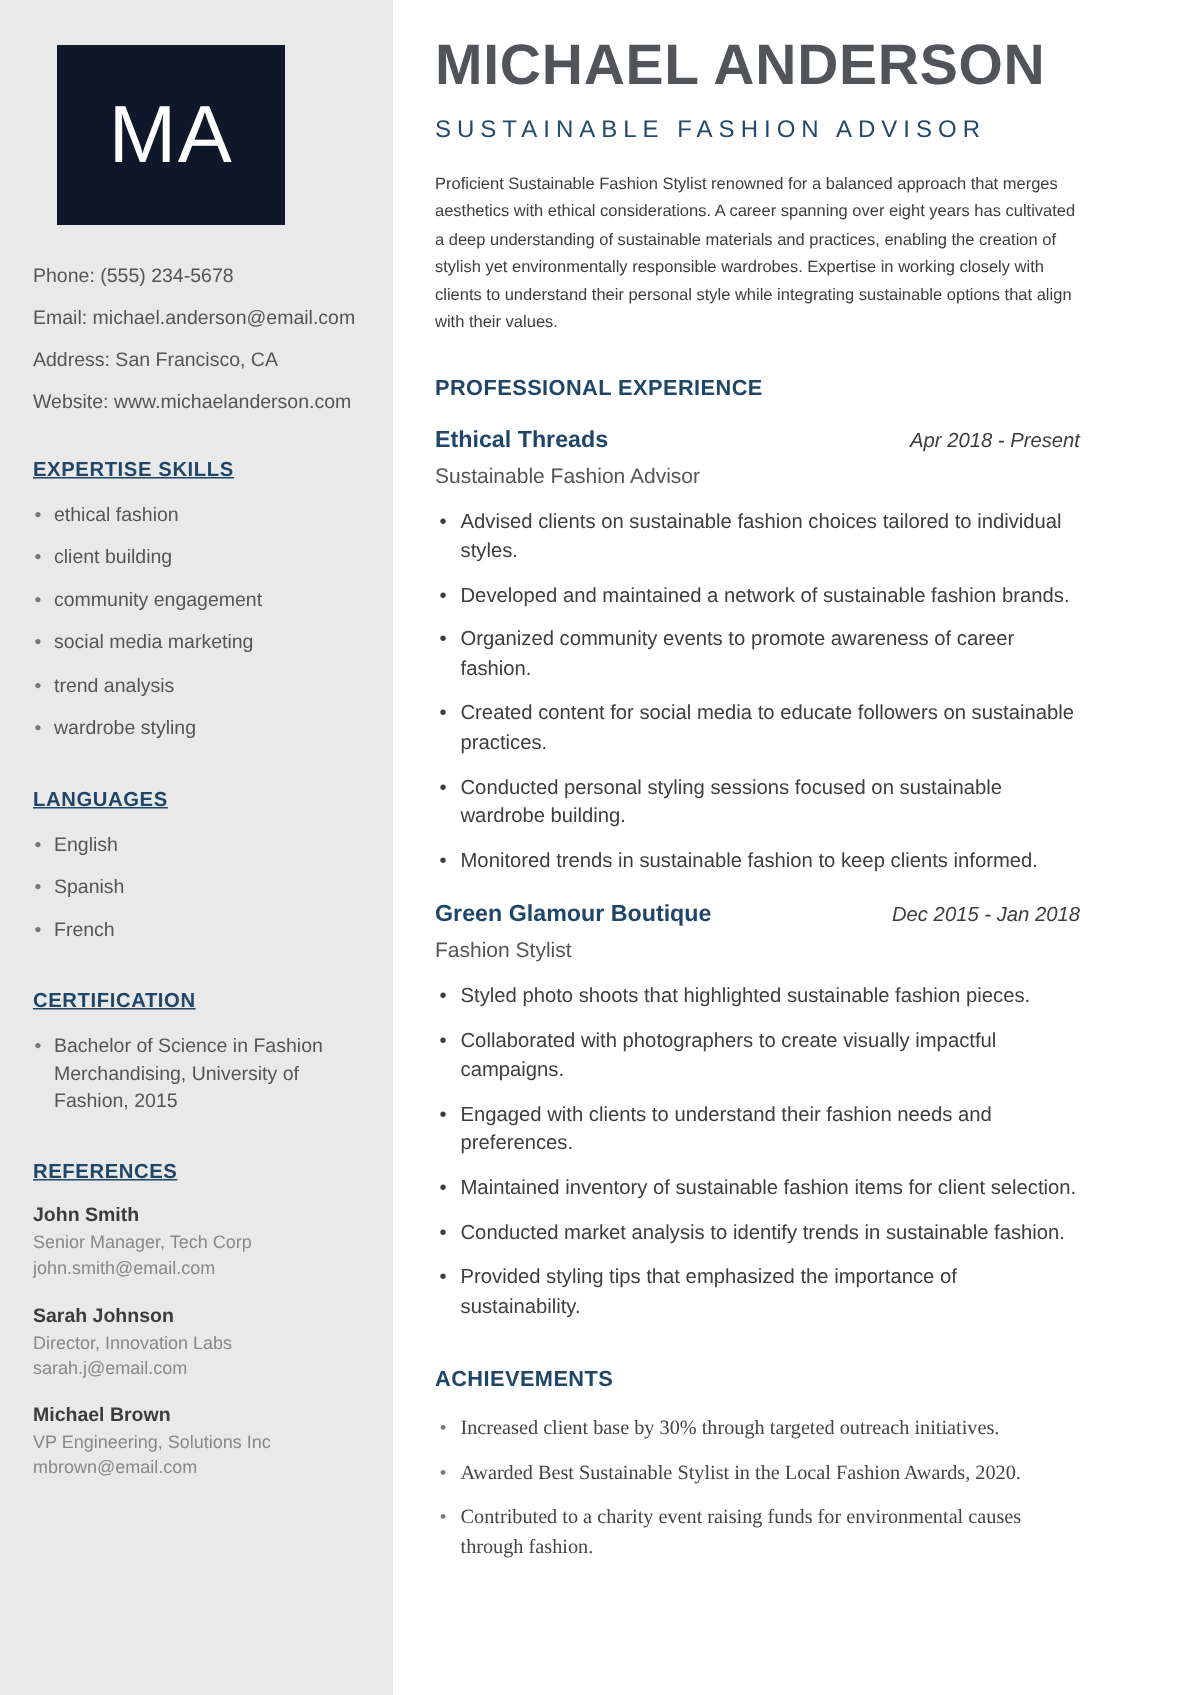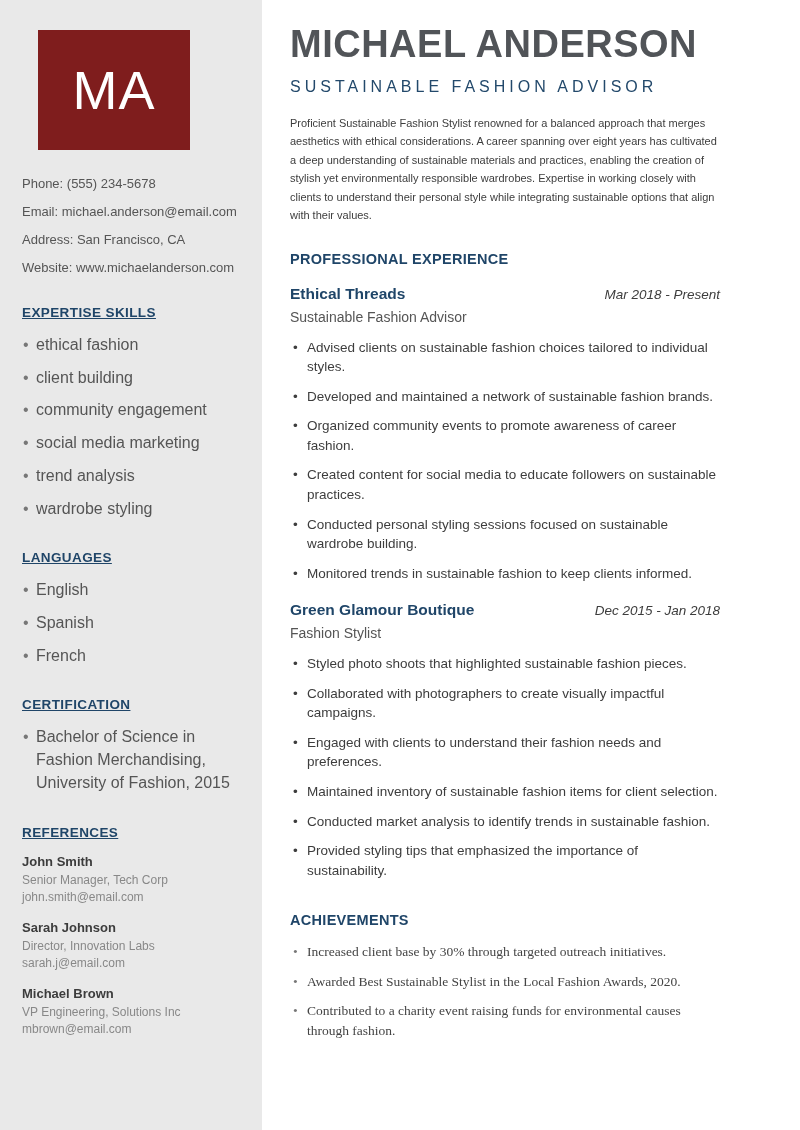--- a/index.html
+++ b/index.html
@@ -13,38 +13,38 @@
 
   
   .sidebar {
     position: absolute; left: 0; top: 0;
     width: 262px; height: 1130px;
     background: #e9e9e9;
     padding: 28px 20px 28px 22px;
   }
   .monogram {
     width: 152px; height: 120px;
-    background: #7f1d1d;
+    background: #0f172a;
     margin: 2px 0 0 16px;
     display: flex; align-items: center; justify-content: center;
   }
   .monogram-text {
     color: #ffffff; font-size: 54px; letter-spacing: 1px; font-weight: 400;
   }
   .contact { margin-top: 26px; }
   .contact-line { font-size: 13px; color: #555555; margin-bottom: 13px; }
 
   .side-heading {
     color: #1f4568; font-size: 13.5px; font-weight: bold;
     text-decoration: underline; letter-spacing: 0.4px;
     margin: 30px 0 14px 0;
   }
   ul.side-list { list-style: none; }
   .side-item {
-    font-size: 16px; color: #555555; line-height: 1.42;
+    font-size: 13px; color: #555555; line-height: 1.42;
     position: relative; padding-left: 14px; margin-bottom: 10px;
   }
   .side-item::before { content: "•"; position: absolute; left: 1px; color: #777777; }
 
   .ref { margin-bottom: 14px; }
   .ref-name { font-size: 13px; font-weight: bold; color: #3c3c3c; margin-bottom: 3px; }
   .ref-title, .ref-email { font-size: 12px; color: #888888; line-height: 1.42; }
 
   
   .main {
@@ -164,21 +164,21 @@
     <h1 class="name">MICHAEL ANDERSON</h1>
     <div class="job-title-line">SUSTAINABLE FASHION ADVISOR</div>
 
     <p class="summary">Proficient Sustainable Fashion Stylist renowned for a balanced approach that merges aesthetics with ethical considerations. A career spanning over eight years has cultivated a deep understanding of sustainable materials and practices, enabling the creation of stylish yet environmentally responsible wardrobes. Expertise in working closely with clients to understand their personal style while integrating sustainable options that align with their values.</p>
 
     <h2 class="main-heading">PROFESSIONAL EXPERIENCE</h2>
 
     <div class="job">
       <div class="job-head">
         <h3 class="job-company">Ethical Threads</h3>
-        <span class="job-dates">Mar 2018 - Present</span>
+        <span class="job-dates">Apr 2018 - Present</span>
       </div>
       <div class="job-role">Sustainable Fashion Advisor</div>
       <ul class="bullet-list">
 
           <li class="bullet">Advised clients on sustainable fashion choices tailored to individual styles.</li>
 
           <li class="bullet">Developed and maintained a network of sustainable fashion brands.</li>
 
           <li class="bullet">Organized community events to promote awareness of career fashion.</li>
 

